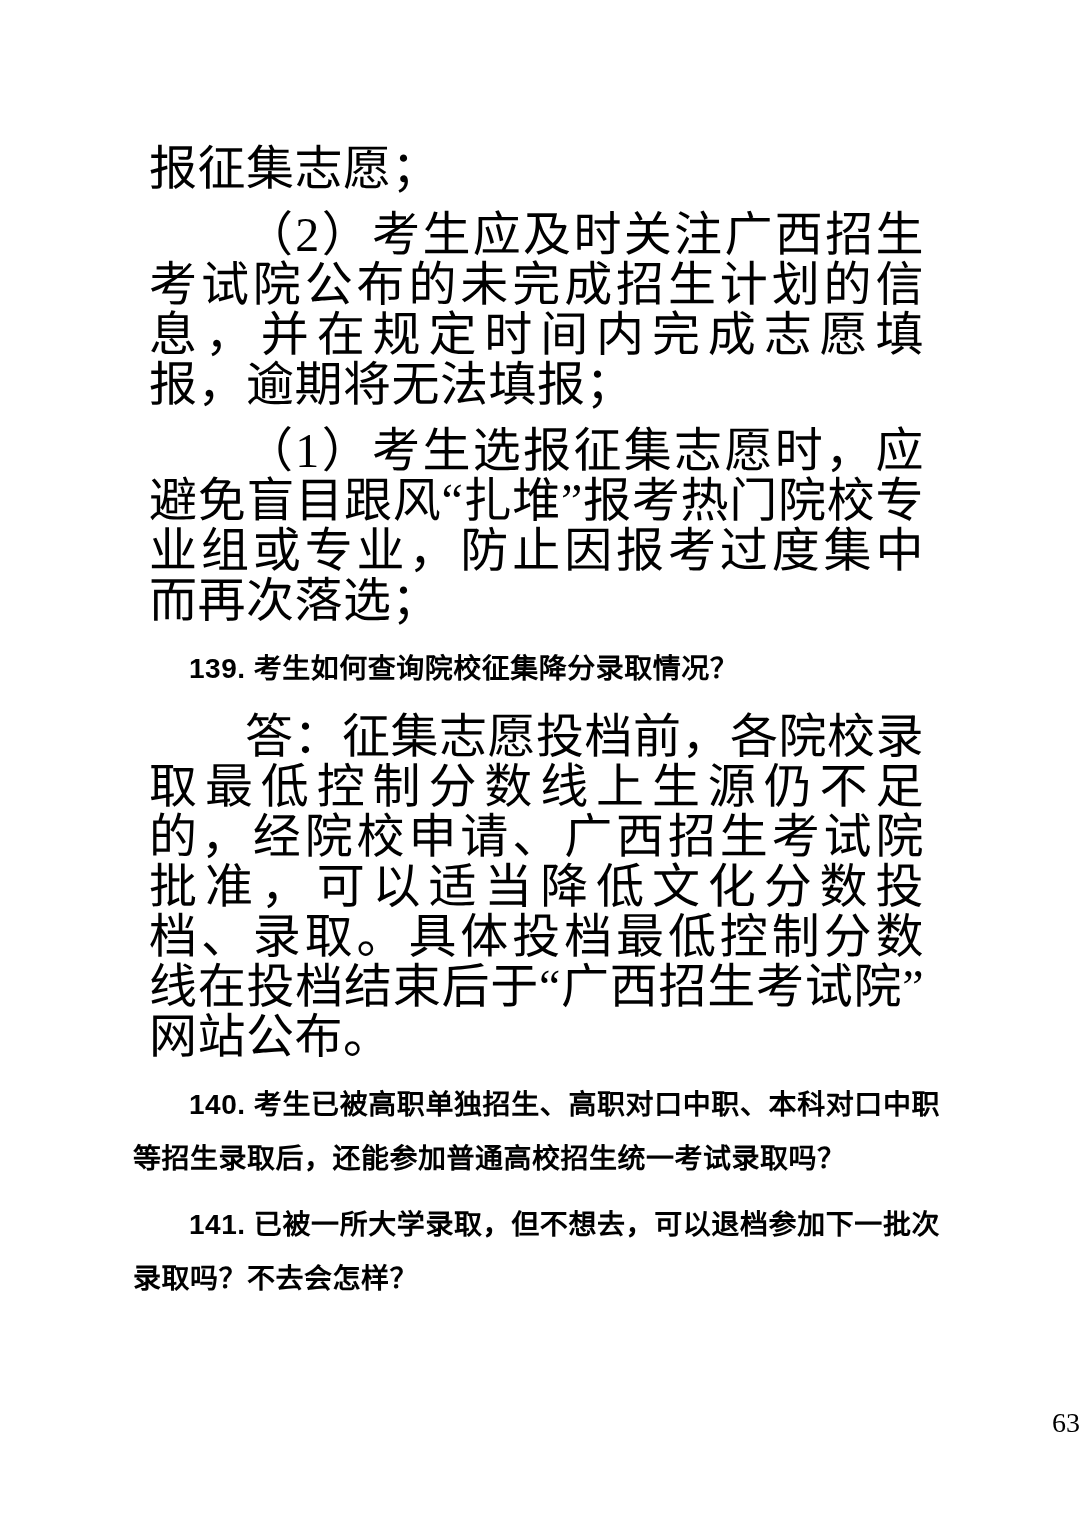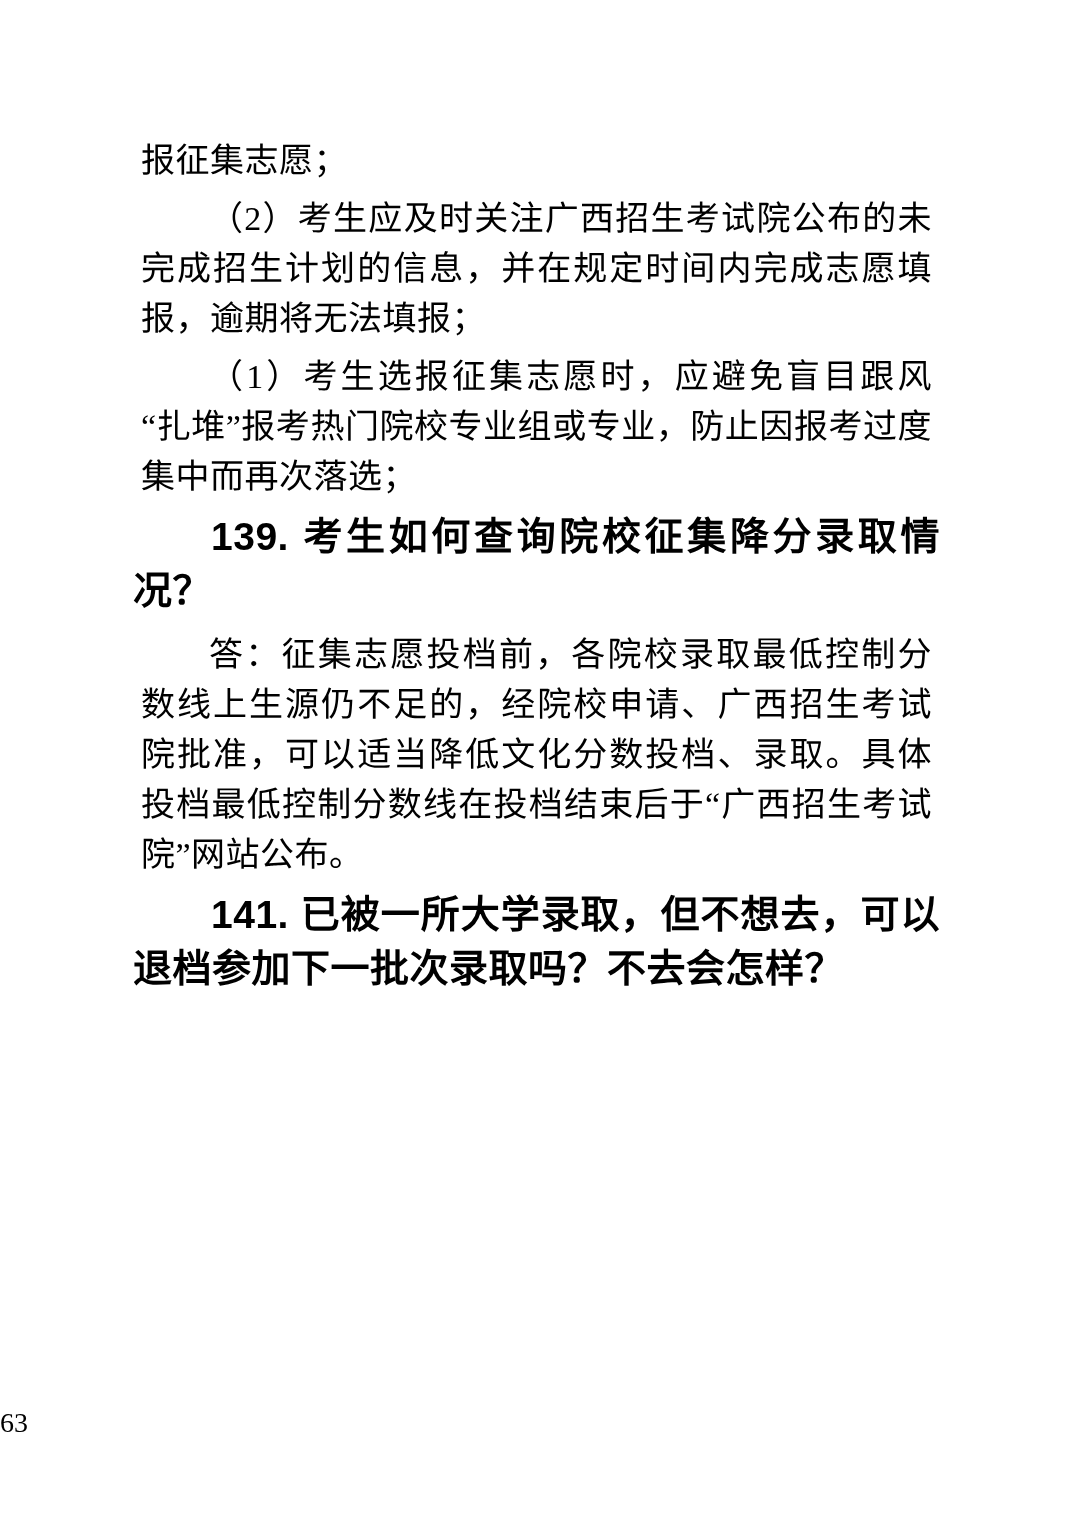--- a/index.html
+++ b/index.html
@@ -16,48 +16,48 @@
     font-family: "Liberation Serif", "DejaVu Serif", serif;
     overflow: hidden;
   }
   .content {
     position: absolute;
     left: 133px;
     top: 128px;
     width: 807px;
   }
   .body-para {
-    font-size: 34px;
+    font-size: 48px;
     line-height: 50px;
     text-align: justify;
     text-justify: inter-character;
     text-indent: 2em;
-    margin: 8px;
+    margin: 16px;
     letter-spacing: 0.5px;
   }
   .no-indent {
     text-indent: 0;
   }
   .q-heading {
     font-family: "Liberation Sans", "DejaVu Sans", sans-serif;
     font-weight: bold;
-    font-size: 39px;
+    font-size: 28px;
     line-height: 54px;
     text-align: justify;
     text-justify: inter-character;
     text-indent: 2em;
     margin: 0 0 12px 0;
     letter-spacing: 0.5px;
   }
   .page-number {
     position: absolute;
     bottom: 88px;
     left: 0;
     width: 100%;
-    text-align: left;
+    text-align: right;
     font-size: 28px;
     font-family: "Liberation Serif", "DejaVu Serif", serif;
   }
 </style>
 </head>
 <body>
 
 <div class="page">
   <div class="content">
 
@@ -66,20 +66,21 @@
     <p class="body-para">（2）考生应及时关注广西招生考试院公布的未完成招生计划的信息，并在规定时间内完成志愿填报，逾期将无法填报；</p>
 
 
     <p class="body-para">（1）考生选报征集志愿时，应避免盲目跟风“扎堆”报考热门院校专业组或专业，防止因报考过度集中而再次落选；</p>
 
 
     <h2 class="q-heading">139. 考生如何查询院校征集降分录取情况？</h2>
 
     <p class="body-para">答：征集志愿投档前，各院校录取最低控制分数线上生源仍不足的，经院校申请、广西招生考试院批准，可以适当降低文化分数投档、录取。具体投档最低控制分数线在投档结束后于“广西招生考试院”网站公布。</p>
 
+    <h2 class="q-heading">140. 考生已被高职单独招生、高职对口中职、本科对口中职等招生录取后，还能参加普通高校招生统一考试录取吗？</h2>
 
 
     <h2 class="q-heading">141. 已被一所大学录取，但不想去，可以退档参加下一批次录取吗？不去会怎样？</h2>
 
   </div>
 
   <div class="page-number">63</div>
 </div>
 
 </body></html>

